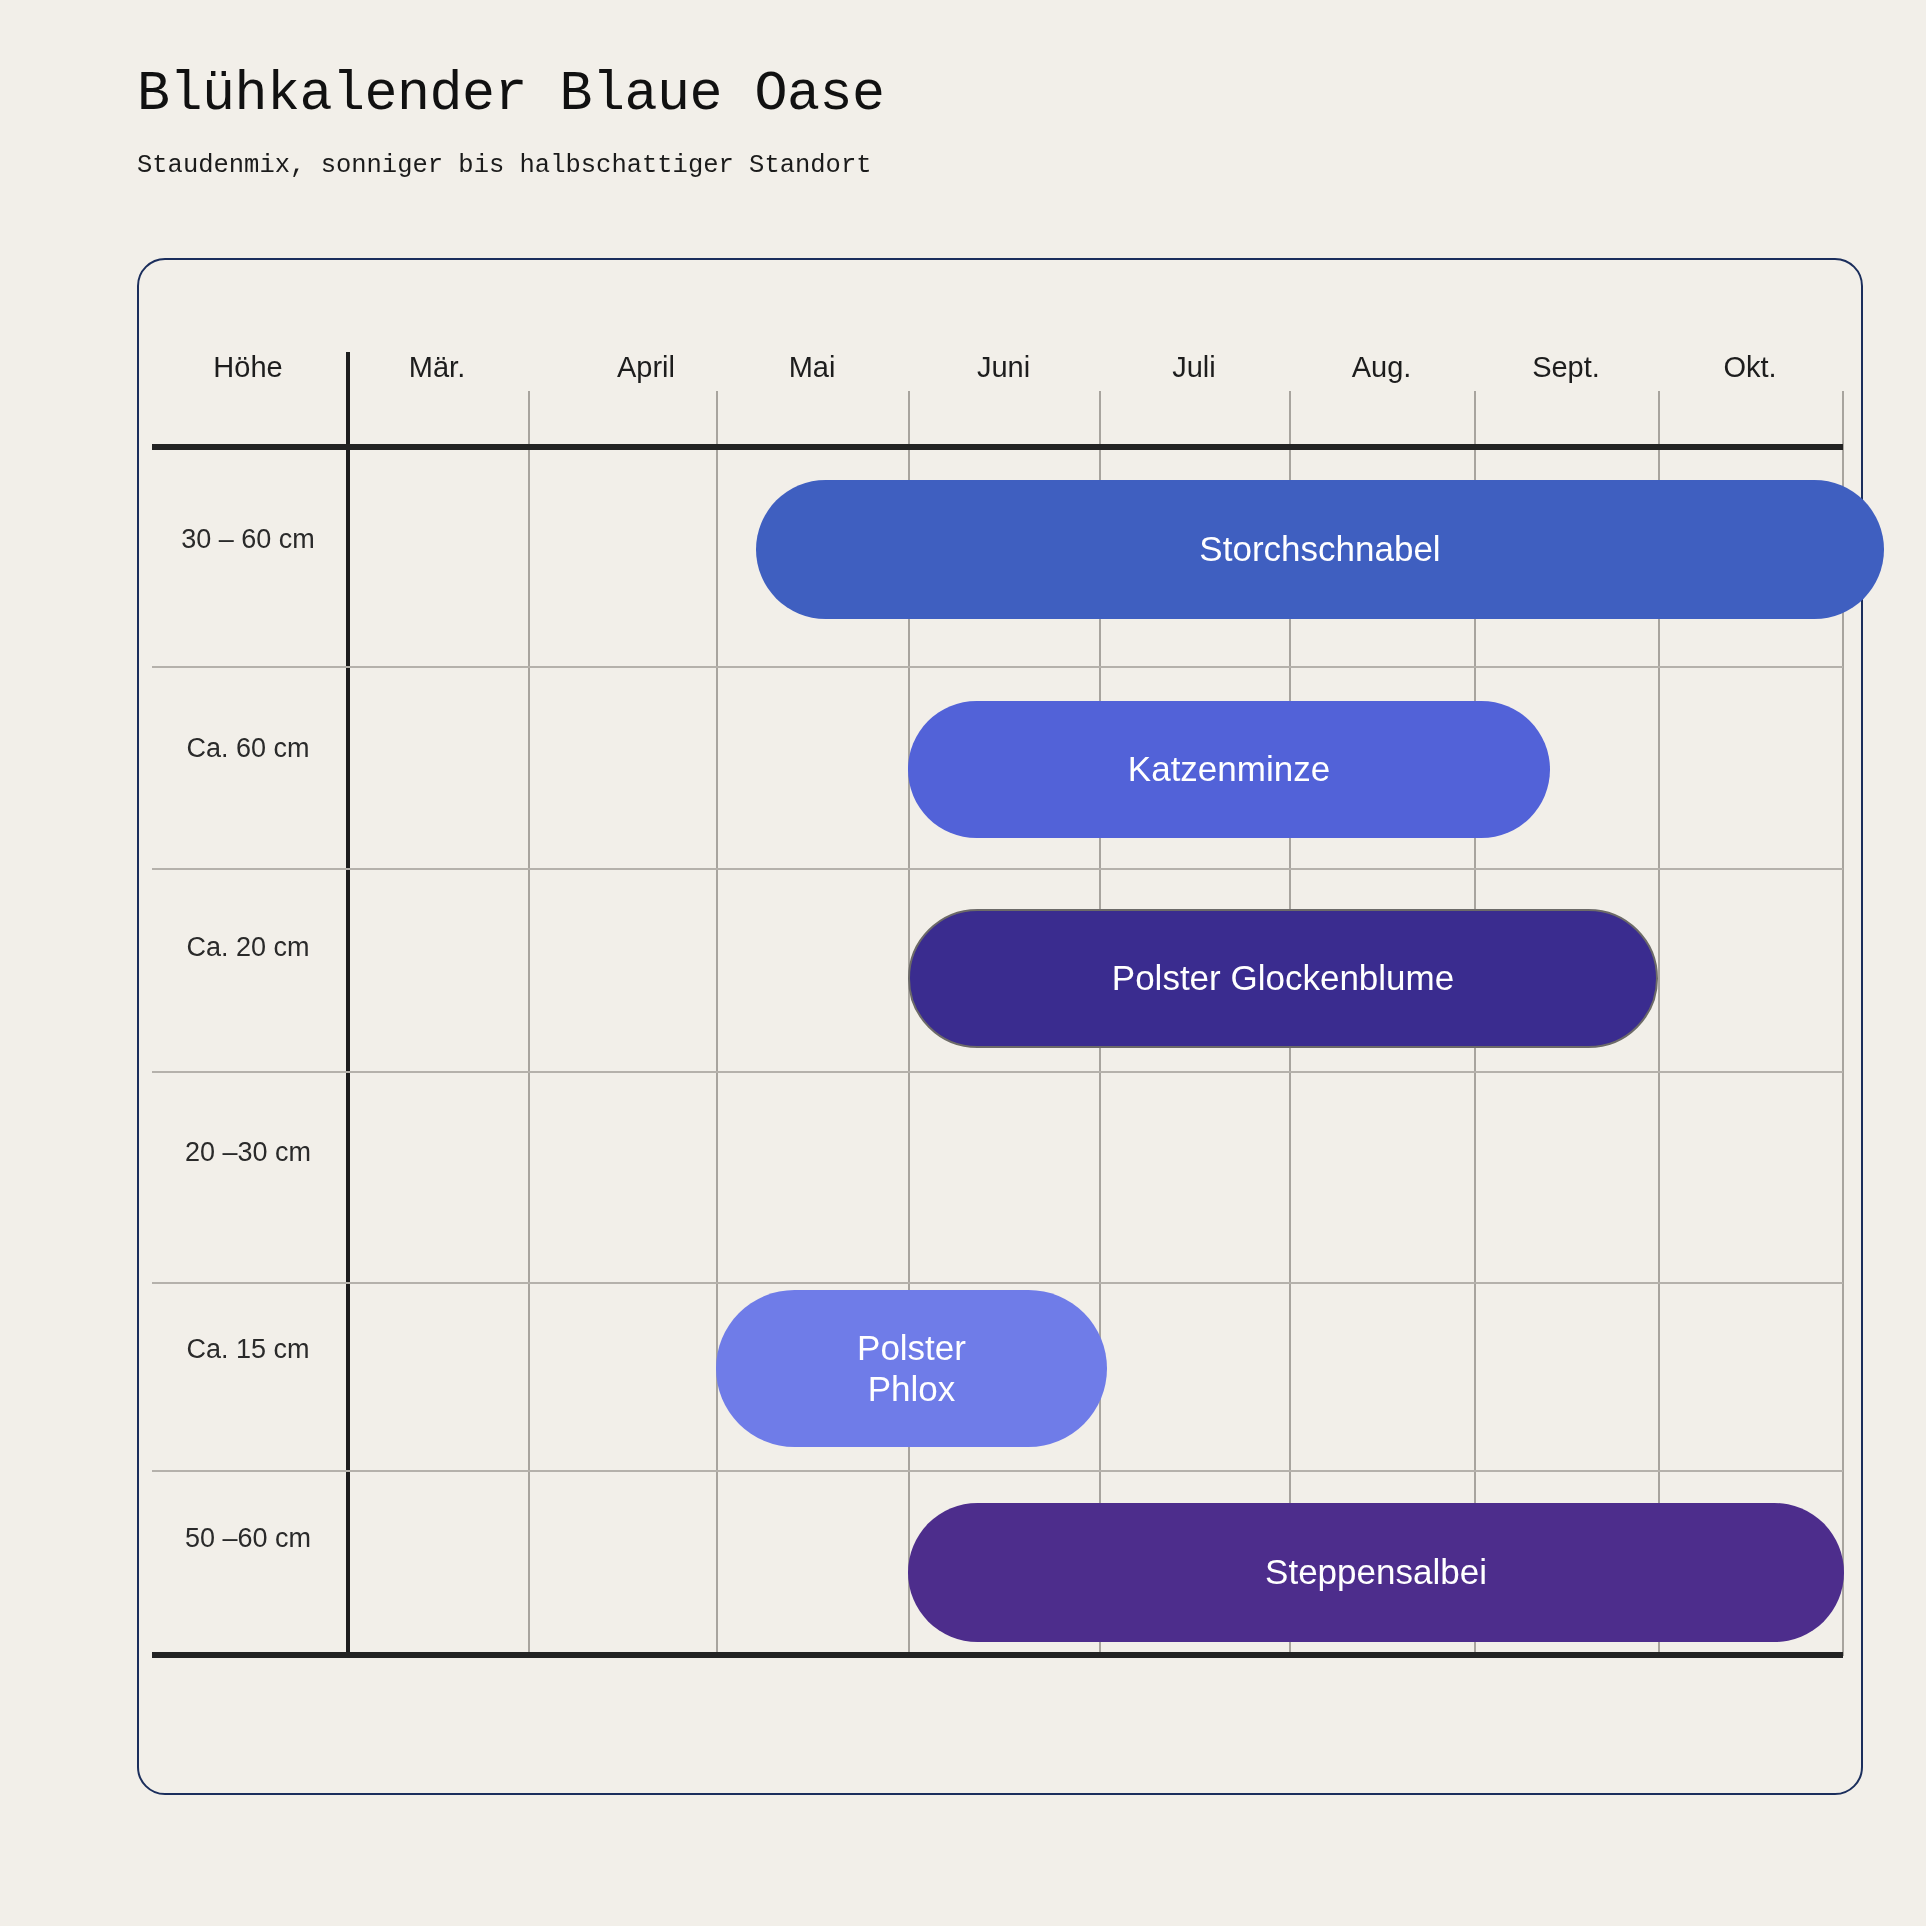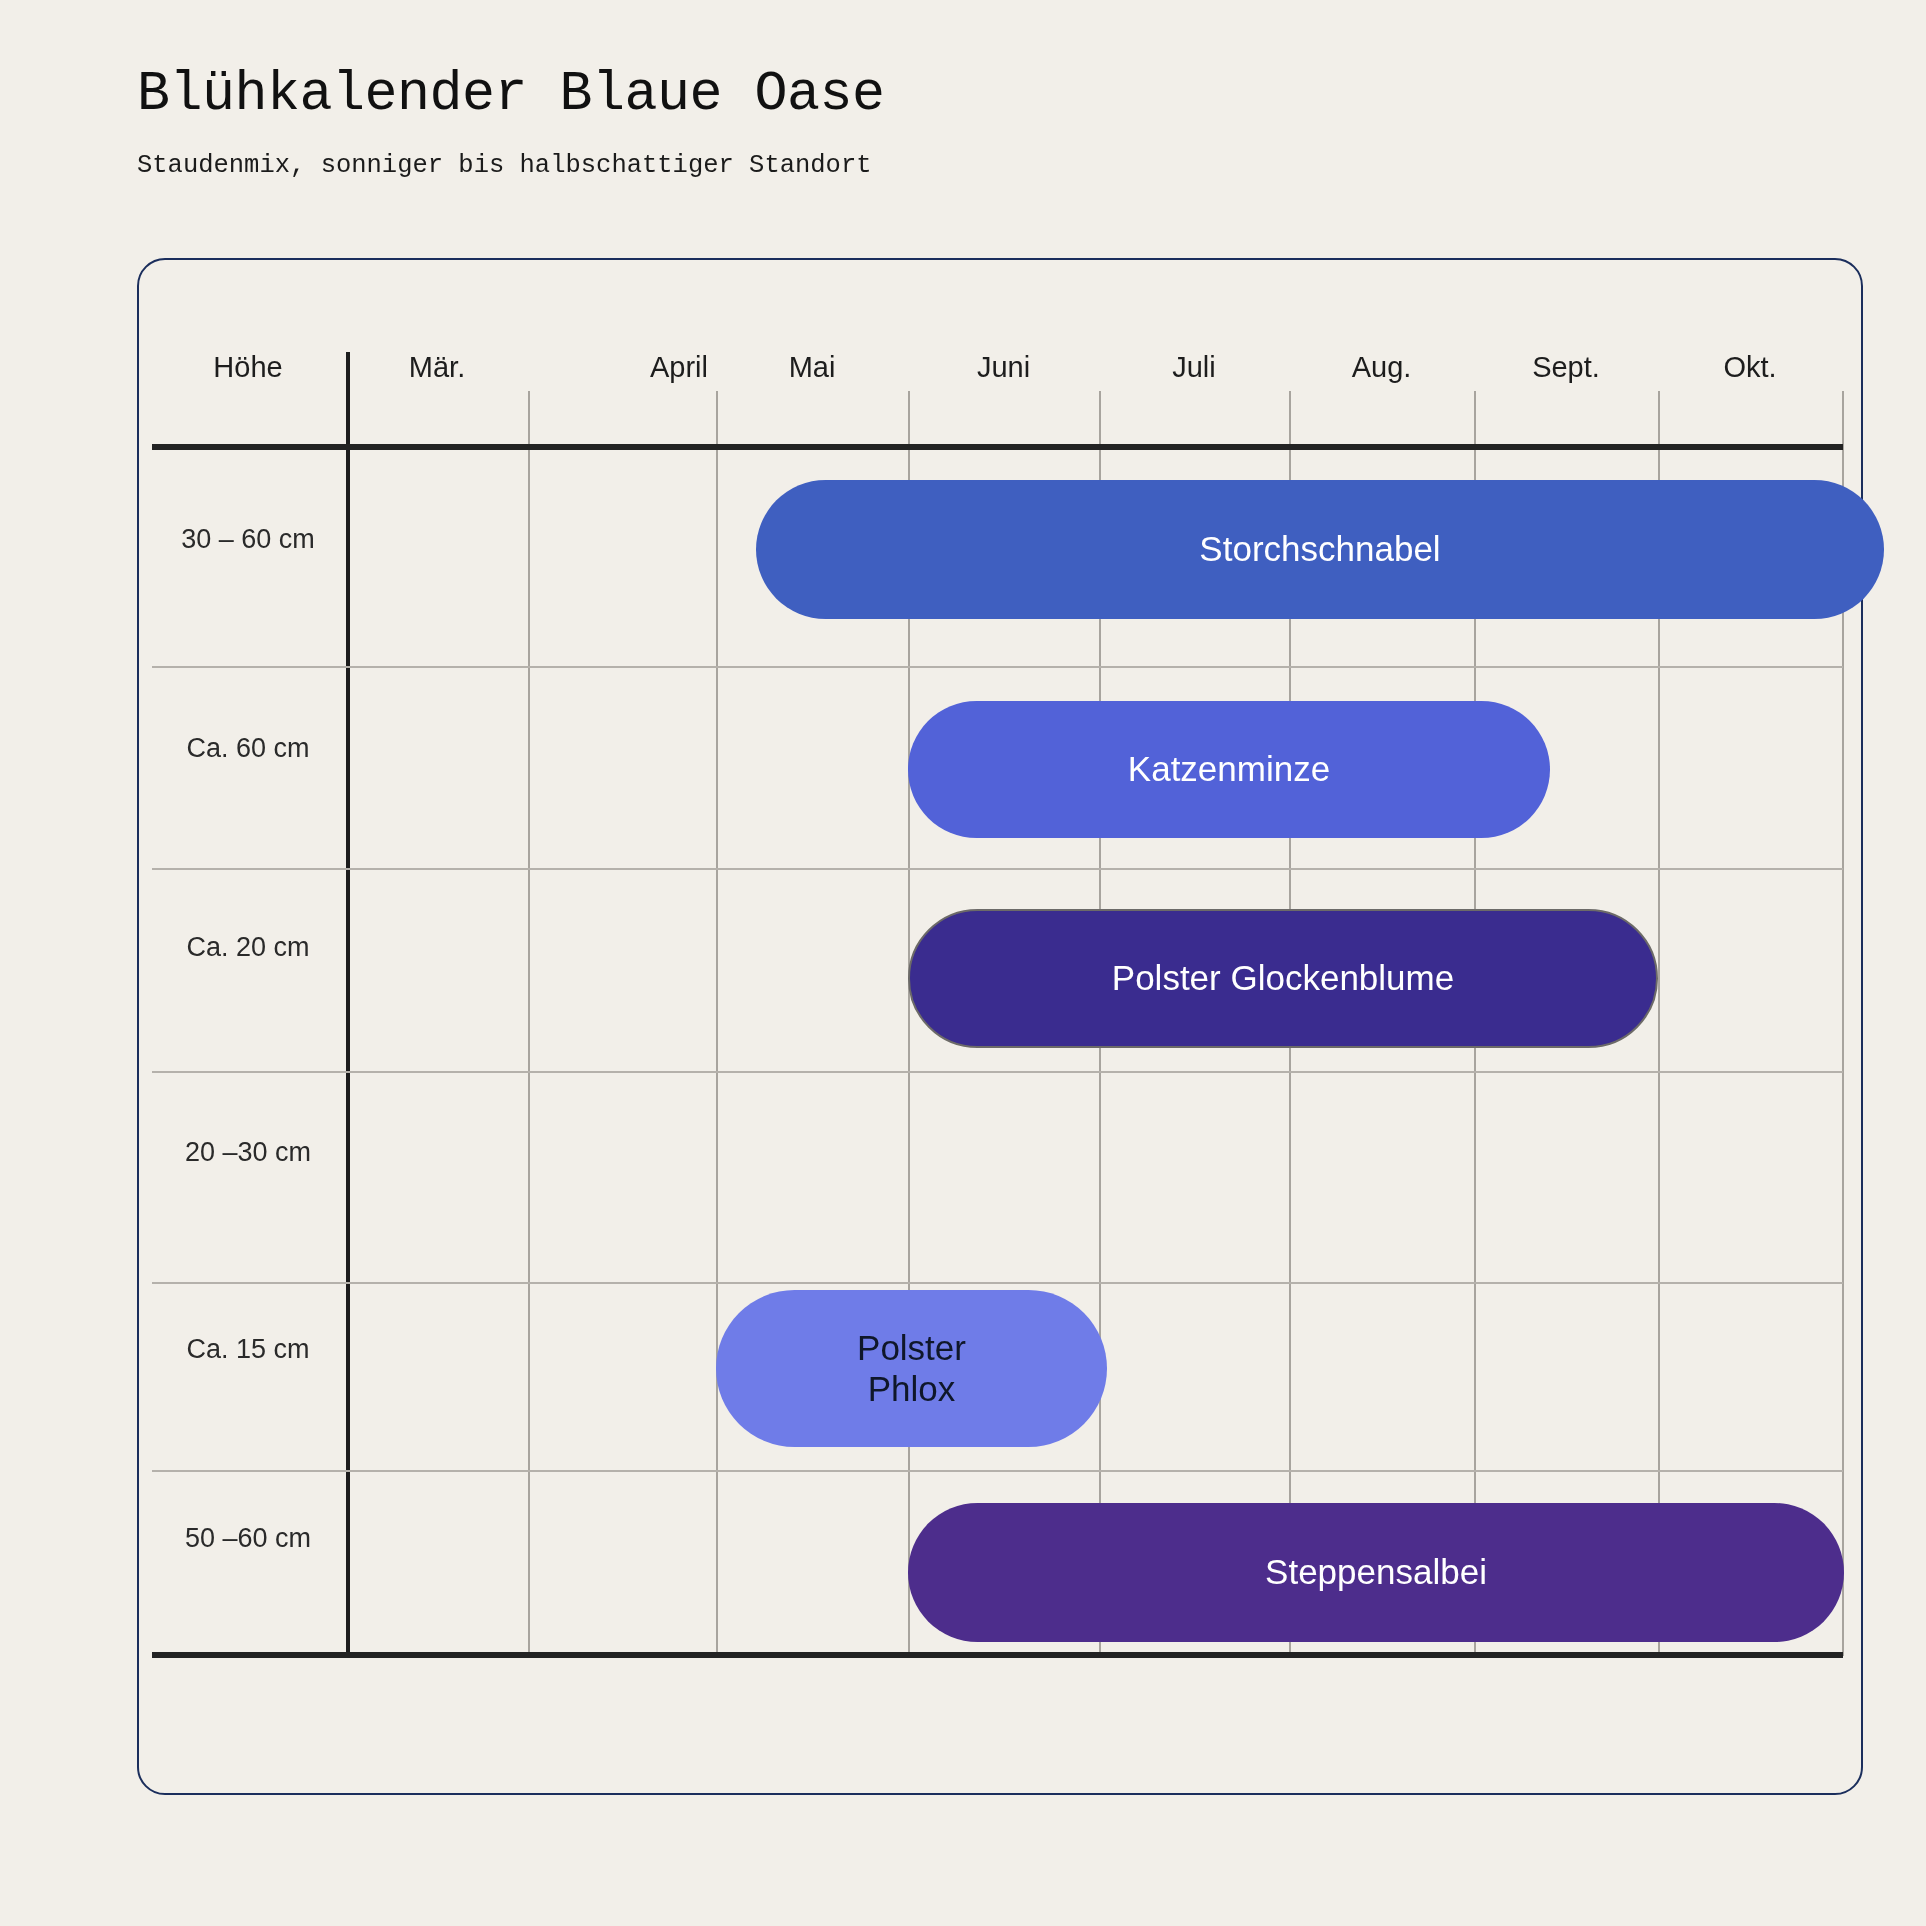--- a/index.html
+++ b/index.html
@@ -125,38 +125,38 @@
     justify-content: center;
     text-align: center;
     color: #ffffff;
     font-size: 35px;
     line-height: 1.16;
     box-sizing: border-box;
     white-space: pre-line;
     overflow: hidden;
   }
   .bar.outlined { border: 2.3px solid #6c6a68; }
-  .bar.cream-text { color: #0f172a; }
+  .bar.cream-text { color: #ffffff; }
 </style>
 </head>
 <body>
 
 <div class="head">
   <h1 class="chart-title">Blühkalender Blaue Oase</h1>
   <p class="chart-subtitle">Staudenmix, sonniger bis halbschattiger Standort</p>
 </div>
 
 <div class="card"></div>
 
 <div class="plot">
 
   <div class="col-head" style="left:153px;width:190px;">Höhe</div>
 
   <div class="col-head" style="left:346px;width:182px;">Mär.</div>
-  <div class="col-head" style="left:520px;width:188px;text-align:right;">April</div>
+  <div class="col-head" style="left:552px;width:188px;">April</div>
   <div class="col-head" style="left:716px;width:192px;">Mai</div>
   <div class="col-head" style="left:908px;width:191px;">Juni</div>
   <div class="col-head" style="left:1099px;width:190px;">Juli</div>
   <div class="col-head" style="left:1289px;width:185px;">Aug.</div>
   <div class="col-head" style="left:1474px;width:184px;">Sept.</div>
   <div class="col-head" style="left:1658px;width:184px;">Okt.</div>
 
   <div class="vline thick" style="left:346px;"></div>
   <div class="vline" style="left:528px;"></div>
   <div class="vline" style="left:716px;"></div>

